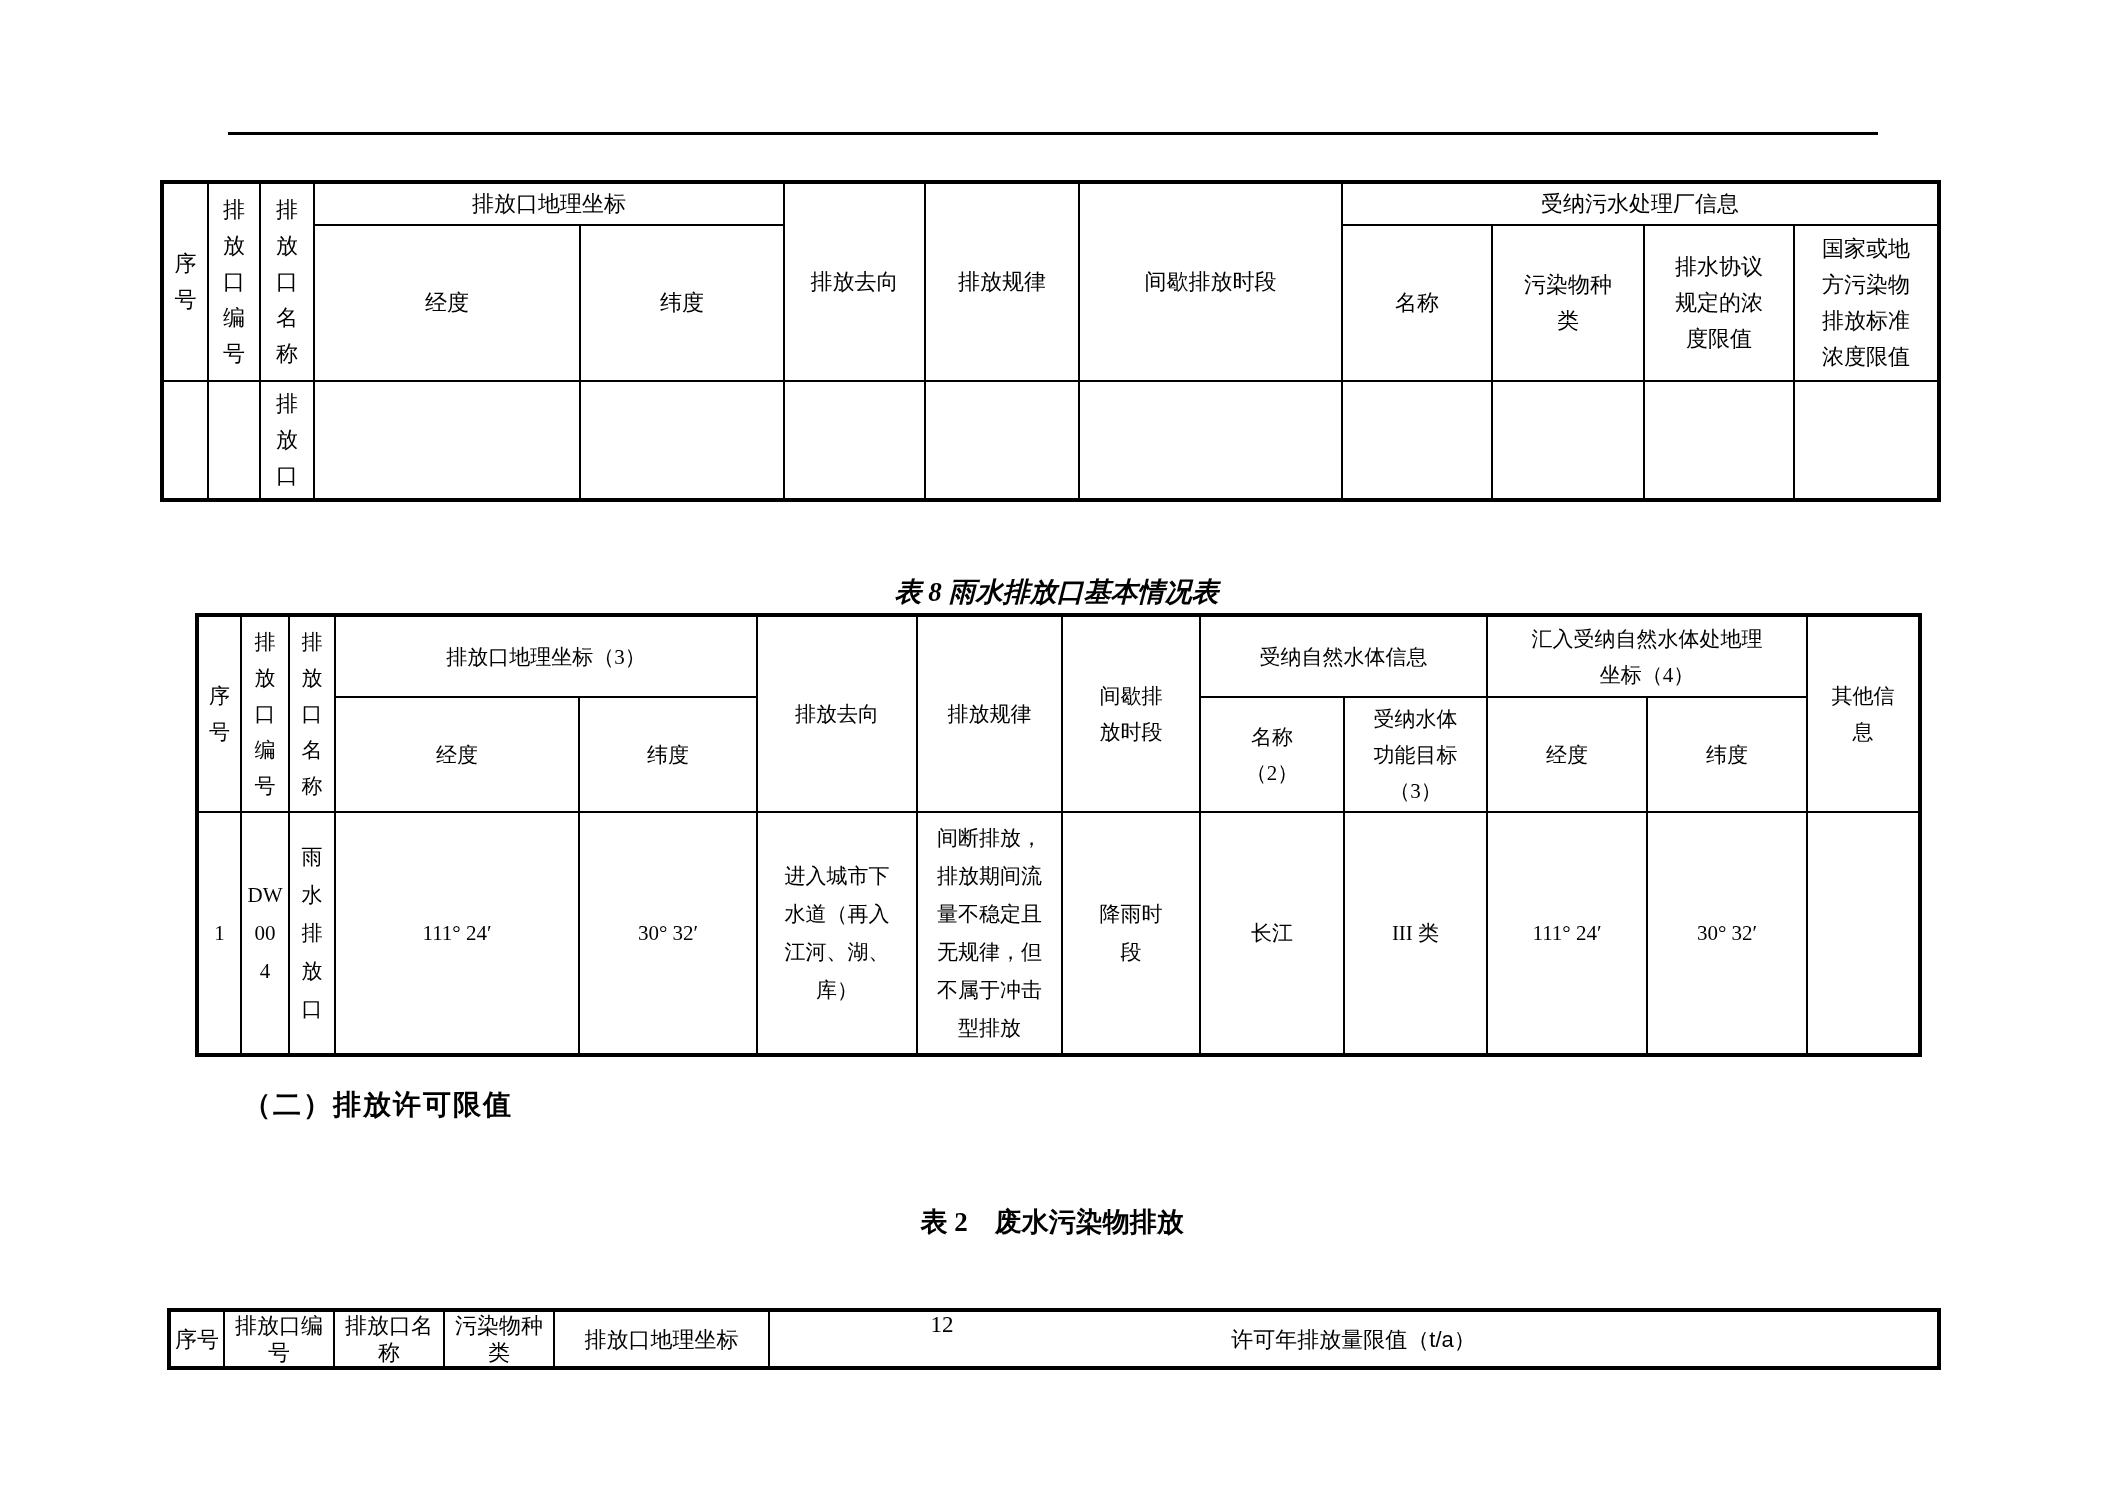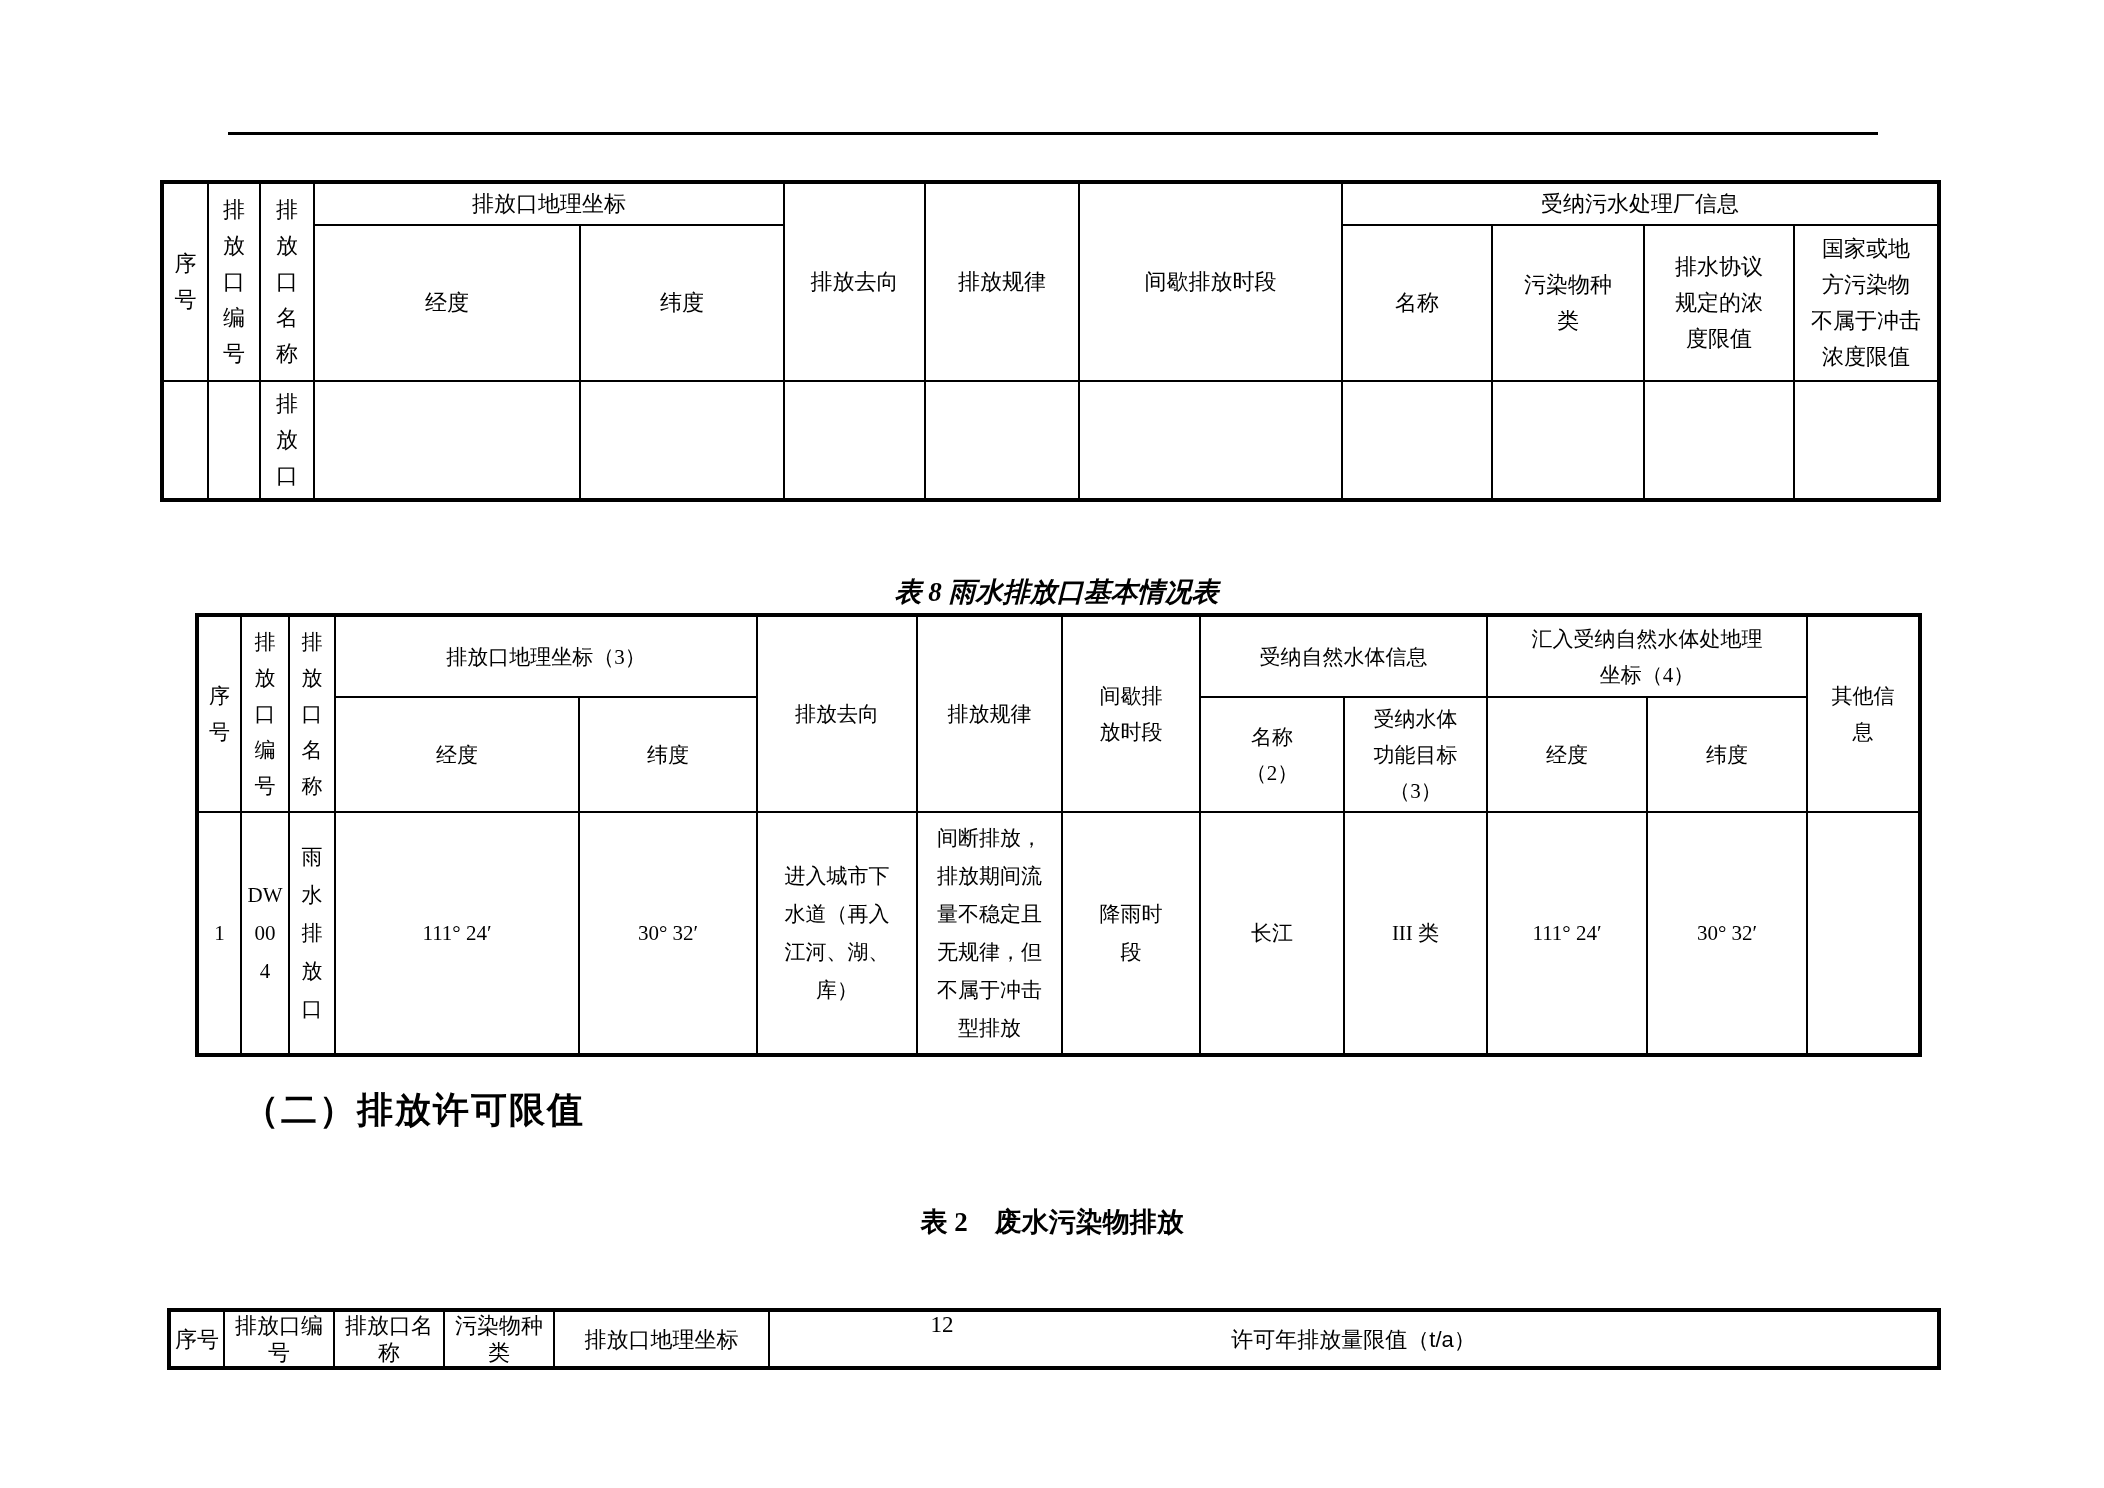--- a/index.html
+++ b/index.html
@@ -19,21 +19,21 @@
   .t8 td{font-size:21px;line-height:36px;}
   .t8 tr.data td{line-height:38px;}
 
   .t9{left:167px;top:1308px;width:1770px;}
   .t9 td{font-family:"Liberation Sans", sans-serif;font-size:22px;line-height:27px;}
 
   .title8{position:absolute;left:195px;top:574px;width:1723px;text-align:center;
           font-size:27px;font-weight:bold;font-style:italic;}
   .title9{position:absolute;left:167px;top:1204px;width:1770px;text-align:center;
           font-size:27px;font-weight:bold;}
-  .heading{position:absolute;left:243px;top:1086px;font-size:36px;font-weight:bold;
+  .heading{position:absolute;left:243px;top:1086px;font-size:28px;font-weight:bold;
            letter-spacing:2px;}
   .pageno{position:absolute;left:0;top:1312px;width:1884px;text-align:center;font-size:23px;}
 </style>
 </head>
 <body>
 
 <div class="page">
 
   <div class="rule"></div>
 
@@ -76,21 +76,21 @@
       <td>经度</td>
       <td>纬度</td>
       <td>名称</td>
       <td>污染物种
 类</td>
       <td>排水协议
 规定的浓
 度限值</td>
       <td>国家或地
 方污染物
-不属于冲击
+排放标准
 浓度限值</td>
     </tr>
     <tr style="height:119px">
       <td></td>
       <td></td>
       <td>排
 放
 口</td>
       <td></td>
       <td></td>

